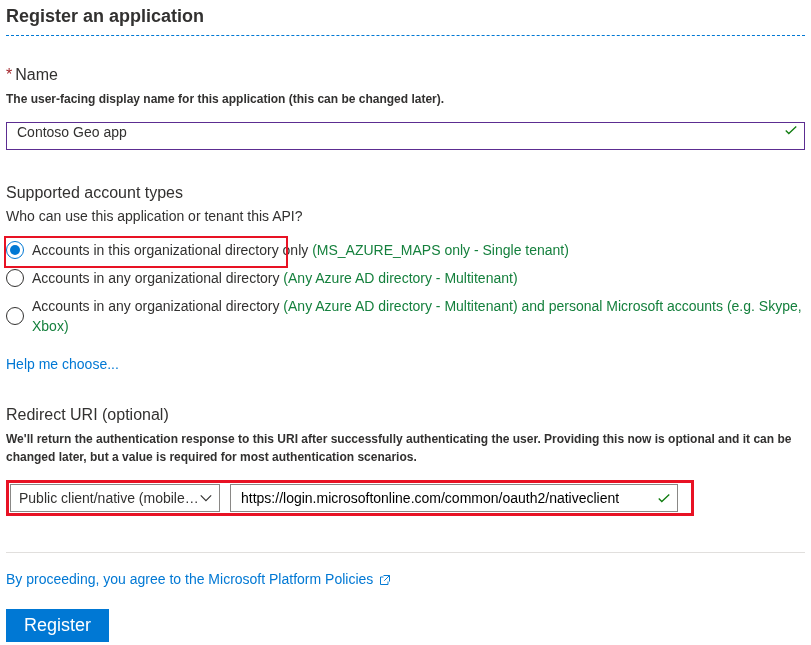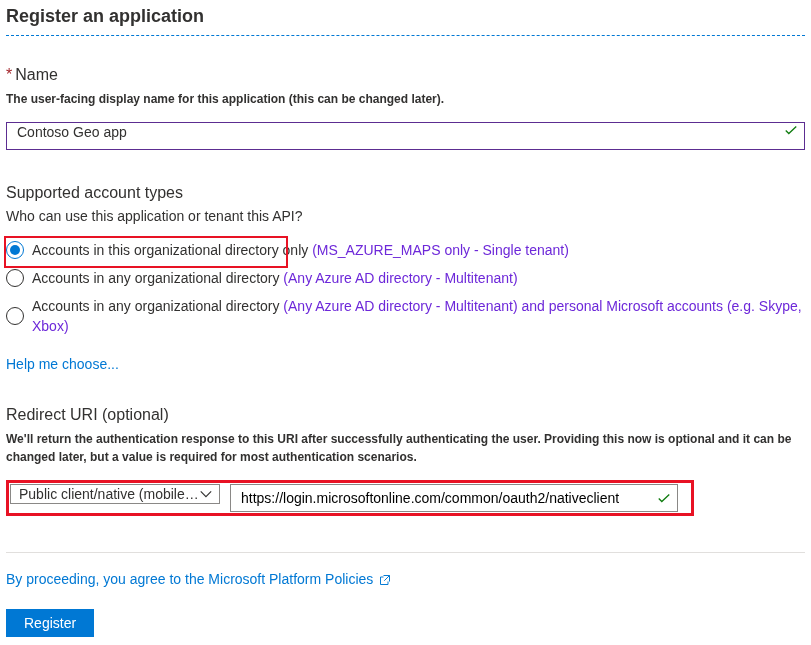--- a/index.html
+++ b/index.html
@@ -100,21 +100,21 @@
   .radio-circle .dot {
     width: 10px;
     height: 10px;
     background: #0078d4;
     border-radius: 50%;
   }
   .radio-label-main {
     color: #323130;
   }
   .radio-label-suffix {
-    color: #6d28d9;
+    color: #15803d;
   }
   .highlight-box-radio {
     position: absolute;
     border: 2px solid #e81224;
     left: -2px;
     top: 0px;
     height: 28px;
     width: 280px;
     pointer-events: none;
   }
@@ -136,21 +136,21 @@
     padding: 4px;
   }
   .redirect-highlight {
     position: absolute;
     border: 3px solid #e81224;
     left: 0; top: 0; right: 0; bottom: 0;
     pointer-events: none;
   }
   .dropdown {
     border: 1px solid #8a8886;
-    height: 20px;
+    height: 28px;
     display: flex;
     align-items: center;
     padding: 0 6px 0 8px;
     box-sizing: border-box;
     width: 210px;
     cursor: pointer;
     justify-content: space-between;
   }
   .dropdown-text {
     white-space: nowrap;
@@ -187,21 +187,21 @@
   }
   .ext-icon {
     vertical-align: -2px;
     margin-left: 2px;
   }
   .register-btn {
     background: #0078d4;
     color: #fff;
     border: none;
     font-family: inherit;
-    font-size: 14px;
+    font-size: 18px;
     padding: 6px 18px;
     cursor: pointer;
   }
 </style>
 </head>
 <body>
 
 <div class="container">
   <h1 class="page-title">Register an application</h1>
   <hr class="dashed-hr">

